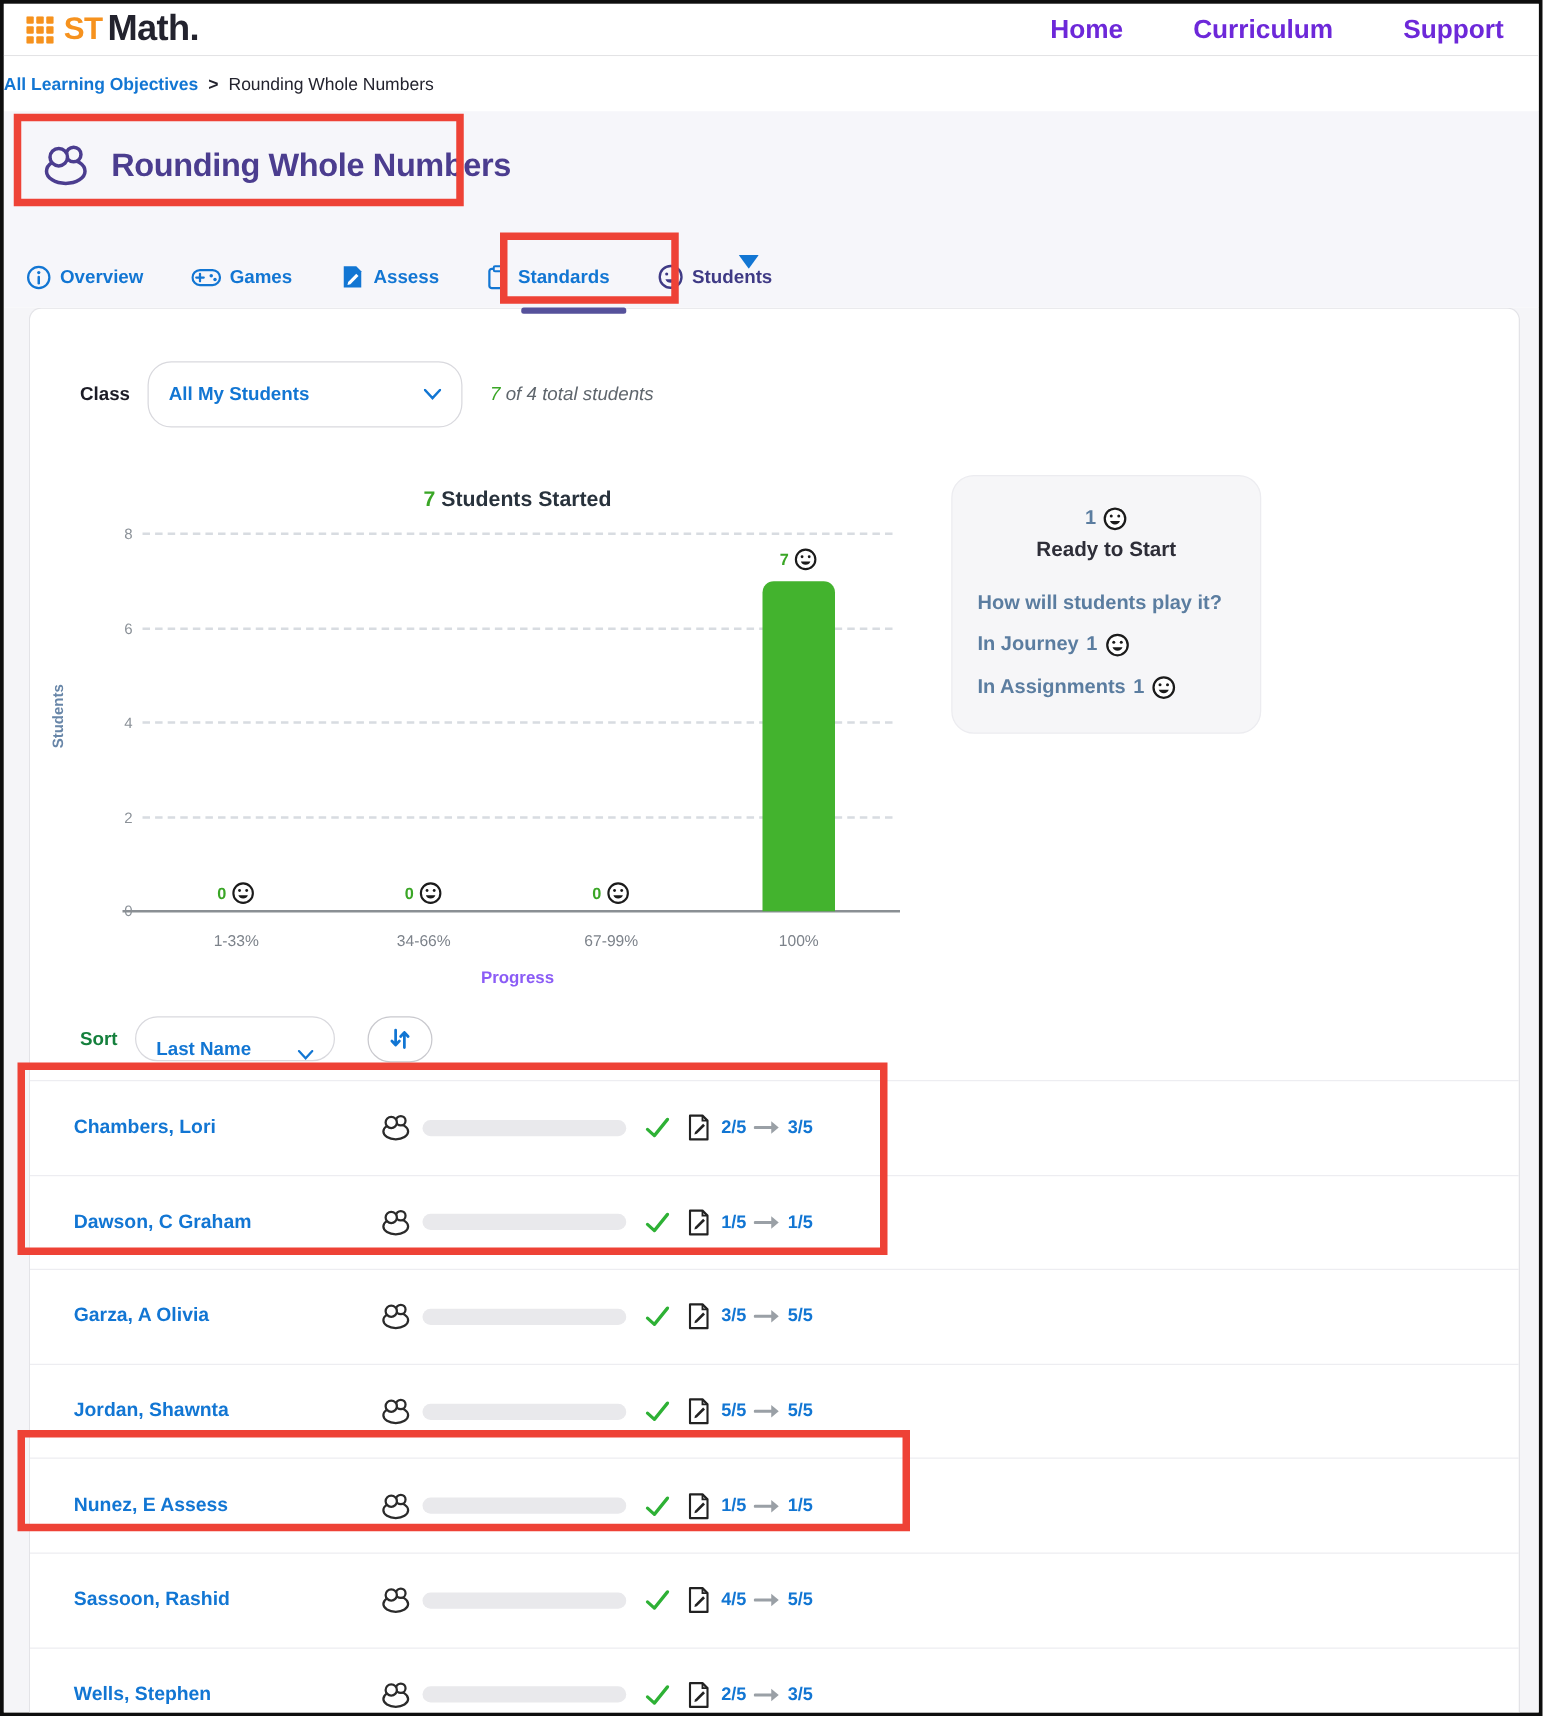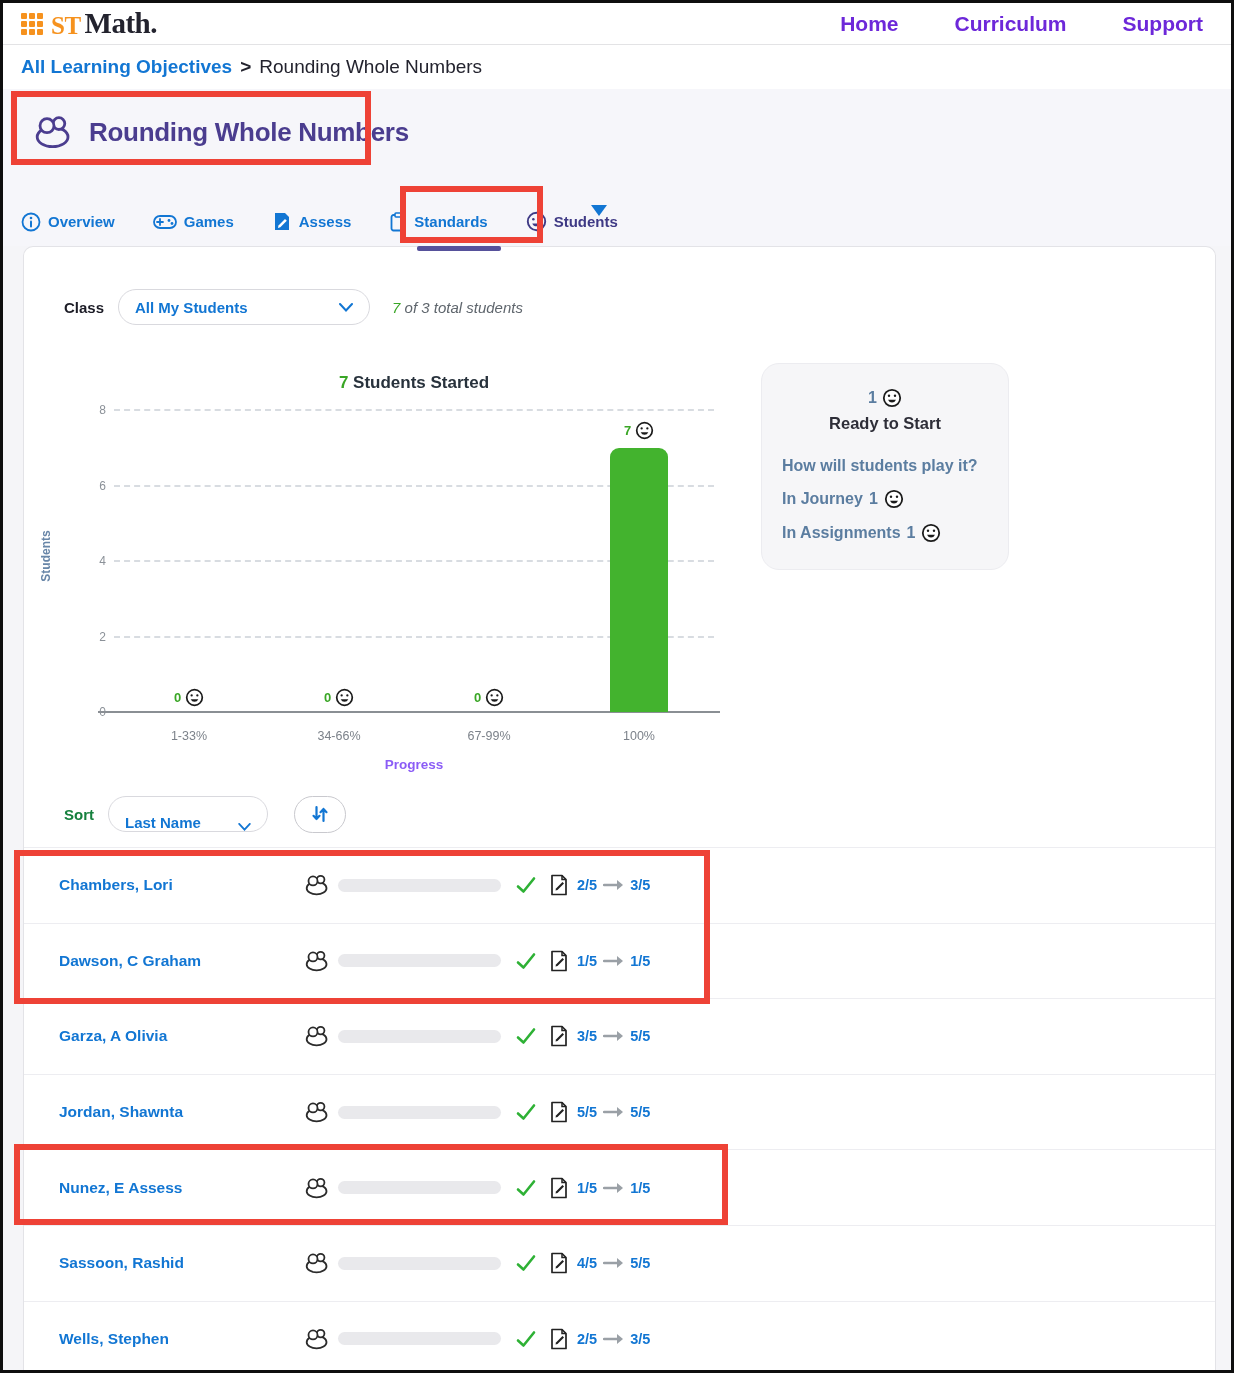--- a/index.html
+++ b/index.html
@@ -1,29 +1,29 @@
 <!DOCTYPE html>
 <html><head>
 <meta charset="utf-8">
 <style>
   * { margin:0; padding:0; box-sizing:border-box; }
   body { font-family:"Liberation Sans", sans-serif; background:#fff; }
   #page { position:relative; width:1234px; height:1373px; border:3px solid #0e0e0e; background:#fff; overflow:hidden; }
 
   
   .topbar { height:42px; display:flex; align-items:center; padding:0 28px 0 18px; border-bottom:1px solid #e3e3e5; background:#fff; }
-  .logo { display:flex; align-items:flex-end; gap:8px;font-family:Liberation Serif, serif; }
+  .logo { display:flex; align-items:center; gap:8px; }
   .logo svg { align-self:center; }
   .logo-st { color:#f6921e; font-size:25px; font-weight:800; letter-spacing:-0.5px; }
   .logo-math { color:#23232e; font-size:29px; font-weight:700; letter-spacing:-0.5px; margin-left:-4px; }
   .topnav { margin-left:auto; display:flex; gap:56px; }
   .topnav a { color:#6d28d9; font-size:21px; font-weight:700; text-decoration:none; cursor:pointer; }
 
   
-  .breadcrumb { height:44px; display:flex; align-items:center; gap:8px; padding-left:18px; background:#fff; font-size:19px; }
+  .breadcrumb { height:44px; display:flex; align-items:center; gap:8px; background:#fff; font-size:14px; }
   .crumb-link { color:#1276d3; font-weight:700; cursor:pointer; }
   .crumb-sep { color:#23232e; font-weight:700; }
   .crumb-cur { color:#23232e; font-weight:500; }
 
   
   .hero { position:relative; height:157px; background:#f6f6fa; }
   .hero-title-row { display:flex; align-items:center; gap:14px; padding:26px 0 0 30px; }
   .hero-title-row h1 { color:#4b3d8f; font-size:26px; font-weight:800; letter-spacing:-0.3px; }
   .hero-caret { position:absolute; left:588px; top:113px; cursor:pointer; }
   .tabs { position:absolute; left:18px; bottom:14px; display:flex; gap:38px; }
@@ -31,21 +31,21 @@
   .tab.active { color:#3f3a85; }
   .tab-underline { position:absolute; left:414px; bottom:-5px; width:84px; height:5px; background:#56519b; border-radius:2px; z-index:5; }
 
   
   .main-area { position:absolute; top:243px; left:0; right:0; bottom:0; background:#f5f5f8; }
   .card { position:absolute; top:0; left:20px; width:1193px; bottom:0; background:#fff; border:1px solid #e3e3e7; border-bottom:none; border-radius:10px 10px 0 0; }
 
   
   .class-row { display:flex; align-items:center; margin:42px 0 0 40px; }
   .class-label { font-size:15px; font-weight:800; color:#1c1c26; }
-  .select-pill { display:flex; align-items:center; justify-content:space-between; border:1px solid #d9d9de; border-radius:19px; background:#fff; height:36px; padding:0 16px; cursor:pointer; }
+  .select-pill { display:flex; align-items:center; justify-content:space-between; border:1px solid #d9d9de; border-radius:19px; background:#fff; height:53px; padding:0 16px; cursor:pointer; }
   .class-pill { width:252px; margin-left:14px; }
   .select-pill .sel-value { color:#1276d3; font-size:15px; font-weight:700; }
   .count-text { margin-left:22px; font-size:15px; font-style:italic; color:#5f666d; }
   .count-text .green { color:#3aa626; }
 
   
   .chart-wrap { position:relative; margin-top:34px; height:420px; }
   .chart-title { position:absolute; left:90px; top:14px; width:600px; text-align:center; font-size:17px; font-weight:700; color:#28323c; }
   .chart-title .green { color:#3aa626; }
   .y-axis-label { position:absolute; left:-28px; top:190px; width:100px; text-align:center; transform:rotate(-90deg); font-size:12px; font-weight:700; color:#6886a8; }
@@ -191,21 +191,21 @@
     <div class="card">
 
       <div class="class-row">
         <span class="class-label">Class</span>
         <div class="select-pill class-pill">
           <span class="sel-value">All My Students</span>
           <svg width="14" height="9" viewBox="0 0 14 9">
               <polyline points="1,1 7,7.5 13,1" fill="none" stroke="#1276d3" stroke-width="2" stroke-linecap="round"></polyline>
             </svg>
         </div>
-        <span class="count-text"><span class="green">7</span><span> of 3 total students</span></span>
+        <span class="count-text"><span class="green">7</span><span> of 4 total students</span></span>
       </div>
 
       <div class="chart-wrap">
         <div class="chart-title">
           <span class="green">7</span><span> Students Started</span>
         </div>
         <div class="y-axis-label">Students</div>
         <div class="yticks">
             <div class="ytick" style="top: 295px;">0</div>
             <div class="ytick" style="top: 219.5px;">2</div>

